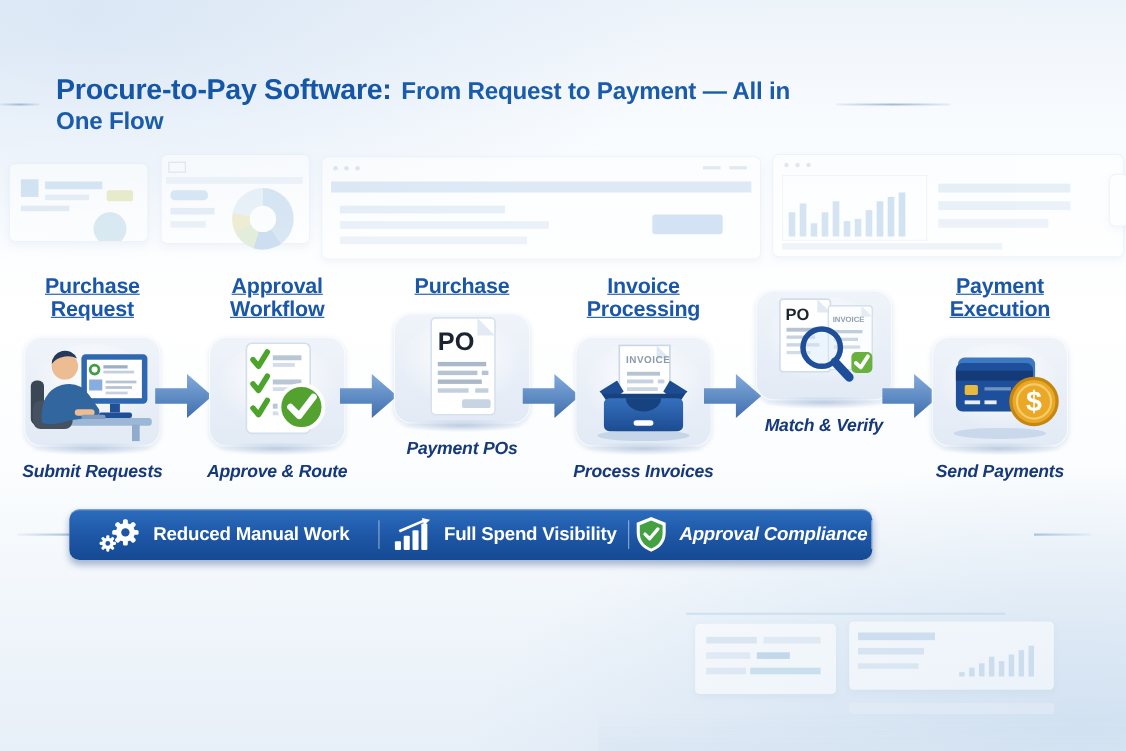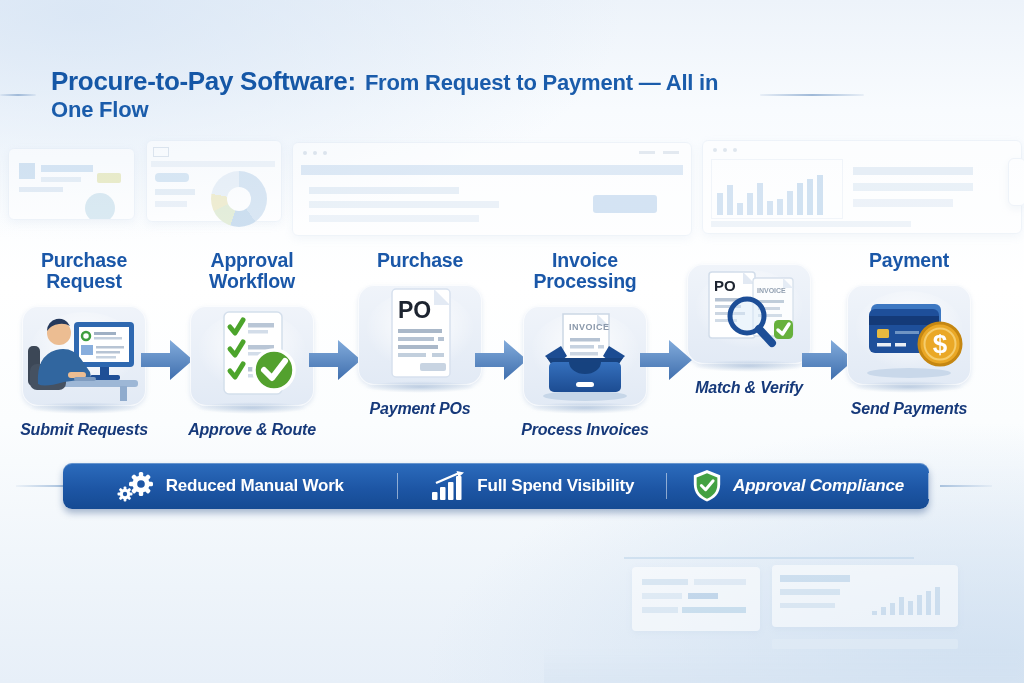--- a/index.html
+++ b/index.html
@@ -23,35 +23,35 @@
 
   
   .mockT{position:absolute;left:0;top:0;width:1024px;height:250px;opacity:.5;pointer-events:none;}
   .fwin{position:absolute;background:#fff;border:1px solid #e3ebf5;border-radius:6px;box-shadow:0 3px 8px rgba(155,180,212,.22);overflow:visible;}
   .mockB{position:absolute;right:0;bottom:0;width:480px;height:128px;opacity:.55;pointer-events:none;}
   .fcard{position:absolute;background:#fff;border-radius:4px;box-shadow:0 2px 6px rgba(160,185,215,.25);}
   .bandB{position:absolute;right:0;bottom:0;width:480px;height:34px;background:linear-gradient(180deg,rgba(214,228,242,0),#d7e4f2);}
 
   
   .col{position:absolute;top:250px;width:168px;text-align:center;}
-  .stitle{font-size:19.5px;font-weight:bold;color:#1a57a8;line-height:21px;letter-spacing:-.2px;}
+  .stitle{font-size:19.5px;font-weight:bold;color:#1a57a8;line-height:21px;letter-spacing:-.2px;text-decoration:underline;}
   .card{position:relative;width:124px;height:100px;margin:14px auto 0;border-radius:16px;
     background:linear-gradient(180deg,#f0f4fa 0%,#e2eaf5 100%);
     box-shadow:inset 0 0 0 1px rgba(255,255,255,.7),0 2px 4px rgba(150,175,210,.25);}
   .card::before{content:"";position:absolute;left:8px;top:6px;right:8px;bottom:16px;border-radius:50%;
     background:radial-gradient(ellipse at 50% 45%,#ffffff 0%,rgba(255,255,255,0) 72%);}
   .card::after{content:"";position:absolute;left:6px;right:6px;bottom:-8px;height:12px;border-radius:50%;
     background:radial-gradient(ellipse,rgba(110,145,190,.38),rgba(110,145,190,0) 70%);}
   .card svg{position:absolute;left:0;top:0;width:124px;height:100px;}
   .caption{margin-top:15px;font-size:16px;font-weight:bold;font-style:italic;color:#16397a;letter-spacing:-.2px;}
 
   .arrow{position:absolute;top:337px;width:54px;height:46px;}
 
   
-  .banner{position:absolute;left:63px;top:463px;width:866px;height:46px;border-radius:9px;display:flex;align-items:center;
+  .banner{position:absolute;left:63px;top:463px;width:730px;height:46px;border-radius:9px;display:flex;align-items:center;
     background:linear-gradient(180deg,#2c6cbd 0%,#1d56a5 55%,#154a93 100%);
     box-shadow:0 4px 7px rgba(18,58,120,.35),inset 0 1px 0 rgba(255,255,255,.28);color:#fff;}
   .bitem{display:flex;align-items:center;justify-content:center;gap:10px;font-size:17px;font-weight:bold;letter-spacing:-.2px;white-space:nowrap;}
   .bitem.em .blabel{font-style:italic;font-weight:600;}
   .b1{flex:257}.b2{flex:207}.b3{flex:201}.b4{flex:212}
   .bsep{width:1px;height:26px;background:rgba(255,255,255,.5);}
   .bicon{flex:0 0 auto;}
   .bline{position:absolute;top:485px;height:2px;background:linear-gradient(90deg,rgba(150,175,210,.1),#a9c2de);}
   .bl-l{left:16px;width:47px;}
   .bl-r{left:940px;width:52px;background:linear-gradient(90deg,#a9c2de,rgba(150,175,210,.1));}
@@ -309,20 +309,21 @@
     <div class="caption">Match &amp; Verify</div>
   </div>
 
   <svg class="arrow" style="left:802px" viewBox="0 0 54 46">
     <polygon points="0,16 29,16 29,3 52,23 29,43 29,30 0,30" fill="url(#ag)"></polygon>
   </svg>
 
   <div class="col" style="left:825px">
     <div class="stitle">
       <span style="display:block">Payment</span>
+      <span style="display:block">Execution</span>
     </div>
     <div class="card">
       <svg viewBox="0 0 124 100">
         <ellipse cx="62" cy="88" rx="42" ry="5" fill="#c9d8ea"></ellipse>
         <rect x="24" y="19" width="70" height="46" rx="6" fill="#3d78c2"></rect>
         <rect x="22" y="24" width="70" height="44" rx="6" fill="#1e4f9a"></rect>
         <rect x="22" y="31" width="70" height="9" fill="#143a78"></rect>
         <rect x="30" y="44" width="12" height="9" rx="1.5" fill="#e7b93f"></rect>
         <rect x="48" y="46" width="24" height="3" fill="#6f94c4"></rect>
         <rect x="30" y="58" width="14" height="3.5" fill="#e9eef5"></rect>

